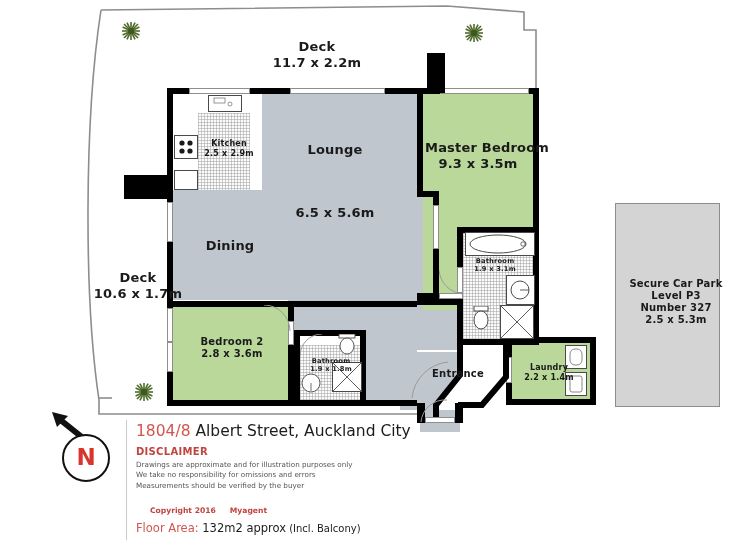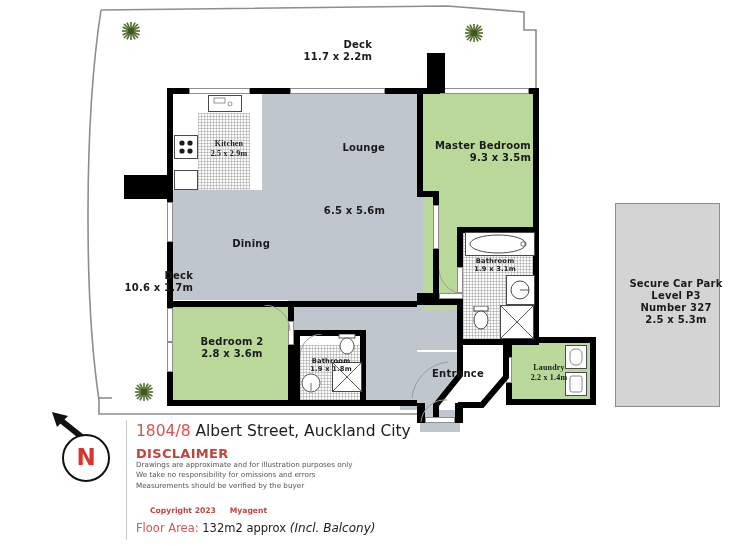--- a/index.html
+++ b/index.html
@@ -36,44 +36,44 @@
 
   
   .lbl {
     font-weight: bold;
     color: #1a1a1a;
     text-align: center;
     line-height: 1.2;
     white-space: nowrap;
     letter-spacing: .2px;
   }
-  .lbl-lg   { font-size: 10px; text-align: right; }
+  .lbl-lg   { font-size: 13px; }
   .lbl-md   { font-size: 10px; }
-  .lbl-sm   { font-size: 8px; font-family: Liberation Serif, serif; }
+  .lbl-sm   { font-size: 8px; }
   .lbl-xs   { font-size: 6.7px; }
 
   
   .tile {
     background-color: #fbfbfb;
     background-image:
       linear-gradient(to right, rgba(150,150,150,.45) 1px, transparent 1px),
       linear-gradient(to bottom, rgba(150,150,150,.45) 1px, transparent 1px);
     background-size: 3px 3px;
   }
   .fixture { border: 1px solid #4a4a4a; box-sizing: border-box; background: #ffffff; }
 
   
   .addr {
     font-size: 15.5px;
     color: #1c1c1c;
     white-space: nowrap;
   }
   .addr .num { color: #d4544f; }
   .disc-head {
-    font-size: 13px;
+    font-size: 10px;
     font-weight: bold;
     color: #c0443f;
     letter-spacing: .3px;
   }
   .disc-body {
     font-size: 7.2px;
     color: #555555;
     line-height: 1.45;
   }
   .copy {
@@ -81,21 +81,21 @@
     font-weight: bold;
     color: #c0443f;
   }
   .copy span { margin-left: 14px; }
   .area {
     font-size: 11.5px;
     color: #1c1c1c;
     white-space: nowrap;
   }
   .area .k { color: #d4544f; }
-  .area .sm { font-size: 12px; font-style: italic; }
+  .area .sm { font-size: 10px; }
 
   
   .compass-ring {
     border: 2.2px solid #111111;
     border-radius: 50%;
     box-sizing: border-box;
     background: #ffffff;
   }
   .compass-n {
     font-size: 23px;
@@ -415,20 +415,20 @@
 
   <div class="abs disc-head" style="left:136px;top:446px;">DISCLAIMER</div>
 
   <div class="abs disc-body" style="left:136px;top:460px;width:290px;">
     <div>Drawings are approximate and for illustration purposes only</div>
     <div>We take no responsibility for omissions and errors</div>
     <div>Measurements should be verified by the buyer</div>
   </div>
 
   <div class="abs copy" style="left:136px;top:506px;">
-    <span>Copyright 2023</span><span>Myagent</span>
+    <span>Copyright 2016</span><span>Myagent</span>
   </div>
 
   <div class="abs area" style="left:136px;top:521px;">
     <span class="k">Floor Area:</span><span> 132m2 approx</span><span class="sm"> (Incl. Balcony)</span>
   </div>
 
 </div>
 
 </body></html>

